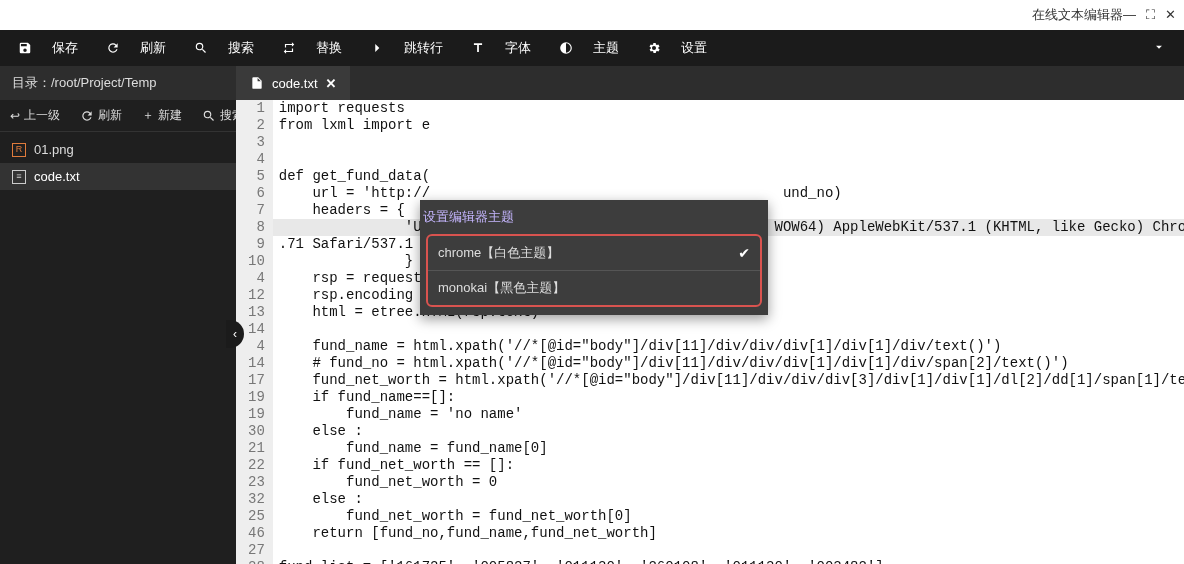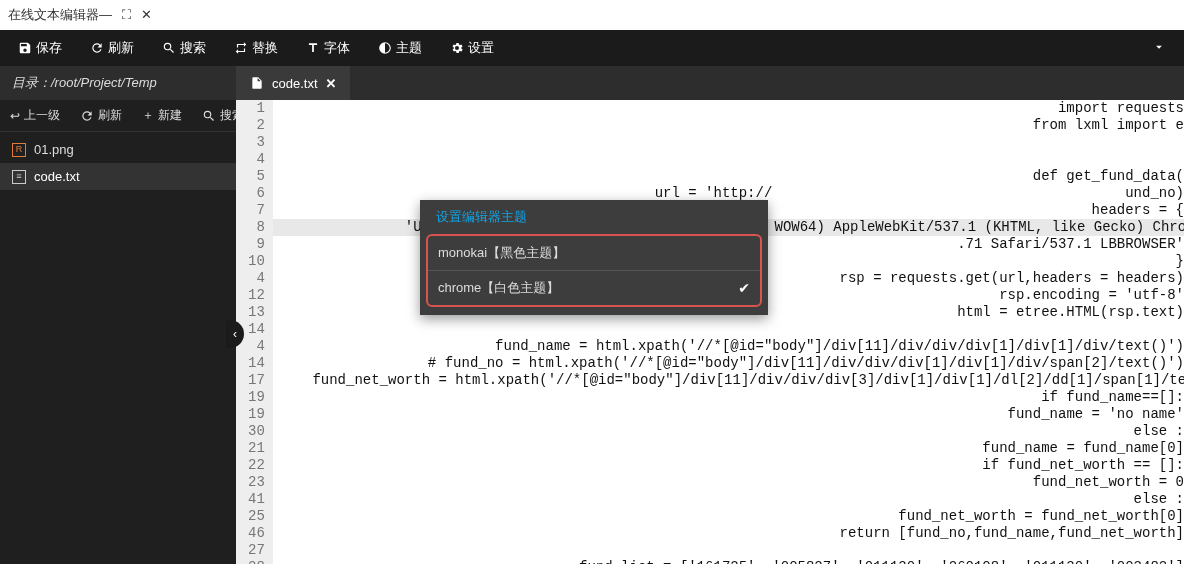--- a/index.html
+++ b/index.html
@@ -1,33 +1,33 @@
 <!DOCTYPE html>
 <html><head>
 <meta charset="utf-8">
 <style>
 * { margin: 0; padding: 0; box-sizing: border-box; }
 html, body { width: 1184px; height: 564px; overflow: hidden; font-family: "Microsoft YaHei", "PingFang SC", sans-serif; font-size: 13px; background: #fff; }
 .window { display: flex; flex-direction: column; height: 100%; }
 
 
-.titlebar { display: flex; align-items: center; justify-content: flex-start; height: 30px; padding: 0 8px; background: #fff; color: #333; }
+.titlebar { display: flex; align-items: center; justify-content: flex-end; height: 30px; padding: 0 8px; background: #fff; color: #333; }
 .titlebar .title { font-size: 13px; }
 .titlebar .controls { display: flex; gap: 10px; }
 .titlebar .controls span { cursor: pointer; }
 
 
 .toolbar { display: flex; align-items: center; height: 36px; background: #1b1b1b; color: #fff; padding: 0 4px; gap: 0; }
-.toolbar .btn { display: flex; align-items: center; gap: 4px; padding: 0 14px; height: 100%; font-size: 13px; cursor: pointer; white-space: nowrap; }
+.toolbar .btn { display: flex; align-items: center; gap: 20px; padding: 0 14px; height: 100%; font-size: 13px; cursor: pointer; white-space: nowrap; }
 .toolbar .spacer { flex: 1; }
 .toolbar .chev { padding: 0 14px; cursor: pointer; }
 
 
 .subbar { display: flex; height: 34px; background: #2d2d2d; color: #ddd; }
-.subbar .path { display: flex; align-items: center; padding: 0 12px; width: 236px; font-size: 13px; background: #2d2d2d; font-style: italic; }
+.subbar .path { display: flex; align-items: center; padding: 0 12px; width: 236px; font-size: 13px; background: #2d2d2d; }
 .subbar .tab { display: flex; align-items: center; gap: 8px; padding: 0 14px; background: #3a3a3a; color: #fff; font-size: 13px; }
 .subbar .tab .close { cursor: pointer; font-weight: bold; }
 
 
 .body { flex: 1; display: flex; min-height: 0; position: relative; }
 
 
 .sidebar { width: 236px; background: #1f1f1f; color: #ddd; display: flex; flex-direction: column; }
 .side-toolbar { display: flex; align-items: center; height: 32px; border-bottom: 1px solid #333; }
 .side-toolbar .sbtn { display: flex; align-items: center; gap: 4px; padding: 0 10px; height: 100%; font-size: 12px; cursor: pointer; white-space: nowrap; }
@@ -36,29 +36,29 @@
 .file-item.active { background: #333; color: #fff; }
 .file-icon { width: 14px; height: 14px; display: inline-flex; align-items: center; justify-content: center; border: 1px solid currentColor; font-size: 9px; line-height: 1; }
 .file-icon.img { color: #e07b3c; border-color: #e07b3c; }
 .file-icon.txt { color: #ccc; border-color: #ccc; }
 
 
 .editor { flex: 1; display: flex; background: #fff; font-family: Consolas, "Courier New", monospace; font-size: 14px; position: relative; overflow: hidden; }
 .gutter { background: #eeeeee; color: #777; text-align: right; padding: 0 8px 0 12px; line-height: 17px; user-select: none; }
 .gutter .ln { height: 17px; }
 .code { flex: 1; line-height: 17px; color: #111; white-space: pre; overflow: hidden; }
-.code .row { height: 17px; padding-left: 6px; text-align: right; }
+.code .row { height: 17px; padding-left: 6px; }
 .code .row.hl { background: #e8e8e8; }
 
 
 .collapse-handle { position: absolute; left: 226px; top: 220px; width: 18px; height: 28px; background: #1b1b1b; color: #fff; display: flex; align-items: center; justify-content: center; border-radius: 0 14px 14px 0; font-size: 12px; cursor: pointer; z-index: 5; }
 
 
 .popup { position: absolute; left: 420px; top: 100px; width: 348px; background: #3d3d3d; color: #ddd; z-index: 10; box-shadow: 0 4px 12px rgba(0,0,0,0.4); }
-.popup .ptitle { padding: 8px 16px; font-size: 13px; color: #0ea5e9; }
+.popup .ptitle { padding: 8px 3px; font-size: 13px; color: #c4b5fd; }
 .popup .optbox { border: 2px solid #d9534f; border-radius: 6px; margin: 0 6px 8px 6px; }
 .popup .opt { display: flex; align-items: center; justify-content: space-between; padding: 8px 10px; font-size: 13px; cursor: pointer; }
 .popup .opt:first-child { border-bottom: 1px solid #555; }
 .check { font-size: 14px; color: #fff; }
 
 svg.ico { width: 14px; height: 14px; fill: currentColor; }
 </style>
 </head>
 <body>
 
@@ -90,20 +90,26 @@
       <svg class="ico" viewBox="0 0 24 24">
           <path d="M15.5 14h-.79l-.28-.27A6.47 6.47 0 0 0 16 9.5 6.5 6.5 0 1 0 9.5 16a6.47 6.47 0 0 0 4.23-1.57l.27.28v.79l5 5L20.49 19l-5-5zM9.5 14A4.5 4.5 0 1 1 14 9.5 4.5 4.5 0 0 1 9.5 14z"></path>
         </svg>
       <span>搜索</span>
     </div>
     <div class="btn">
       <svg class="ico" viewBox="0 0 24 24">
           <path d="M7 7h10v3l4-4-4-4v3H5v6h2V7zm10 10H7v-3l-4 4 4 4v-3h12v-6h-2v4z"></path>
         </svg>
       <span>替换</span>
+    </div>
+    <div class="btn">
+      <svg class="ico" viewBox="0 0 24 24">
+          <path d="M9 5l7 7-7 7V5z"></path>
+        </svg>
+      <span>跳转行</span>
     </div>
     <div class="btn">
       <svg class="ico" viewBox="0 0 24 24">
           <path d="M5 4v3h5.5v12h3V7H19V4H5z"></path>
         </svg>
       <span>字体</span>
     </div>
     <div class="btn">
       <svg class="ico" viewBox="0 0 24 24">
           <path d="M12 2a10 10 0 0 0 0 20 10 10 0 0 0 0-20zm0 18V4a8 8 0 0 1 0 16z"></path>
@@ -192,37 +198,37 @@
           <div class="ln">14</div>
           <div class="ln">4</div>
           <div class="ln">14</div>
           <div class="ln">17</div>
           <div class="ln">19</div>
           <div class="ln">19</div>
           <div class="ln">30</div>
           <div class="ln">21</div>
           <div class="ln">22</div>
           <div class="ln">23</div>
-          <div class="ln">41</div>
+          <div class="ln">32</div>
           <div class="ln">25</div>
           <div class="ln">46</div>
           <div class="ln">27</div>
           <div class="ln">28</div>
         </div>
       <div class="code" id="code"><div class="row">import requests</div><div class="row">from lxml import e</div><div class="row"></div><div class="row"></div><div class="row">def get_fund_data(</div><div class="row">    url = 'http://                                          und_no)</div><div class="row">    headers = {</div><div class="row hl">               'User-Agent': 'Mozilla/5.0 (Windows NT 6.1; WOW64) AppleWebKit/537.1 (KHTML, like Gecko) Chrome/21.0.1180</div><div class="row">.71 Safari/537.1 LBBROWSER'</div><div class="row">               }</div><div class="row">    rsp = requests.get(url,headers = headers)</div><div class="row">    rsp.encoding = 'utf-8'</div><div class="row">    html = etree.HTML(rsp.text)</div><div class="row"></div><div class="row">    fund_name = html.xpath('//*[@id="body"]/div[11]/div/div/div[1]/div[1]/div/text()')</div><div class="row">    # fund_no = html.xpath('//*[@id="body"]/div[11]/div/div/div[1]/div[1]/div/span[2]/text()')</div><div class="row">    fund_net_worth = html.xpath('//*[@id="body"]/div[11]/div/div/div[3]/div[1]/div[1]/dl[2]/dd[1]/span[1]/text()')</div><div class="row">    if fund_name==[]:</div><div class="row">        fund_name = 'no name'</div><div class="row">    else :</div><div class="row">        fund_name = fund_name[0]</div><div class="row">    if fund_net_worth == []:</div><div class="row">        fund_net_worth = 0</div><div class="row">    else :</div><div class="row">        fund_net_worth = fund_net_worth[0]</div><div class="row">    return [fund_no,fund_name,fund_net_worth]</div><div class="row"></div><div class="row">fund_list = ['161725'  '005827'  '011130'  '260108'  '011130'  '003482']</div></div>
     </div>
 
     <div class="popup">
       <div class="ptitle">设置编辑器主题</div>
       <div class="optbox" id="popup-opts">
           <div class="opt">
-            <span>monokai【黑色主题】</span>
-          </div>
-          <div class="opt">
             <span>chrome【白色主题】</span>
             <span class="check">✔</span>
           </div>
+          <div class="opt">
+            <span>monokai【黑色主题】</span>
+          </div>
         </div>
     </div>
 
   </div>
 
 </div>
 
 </body></html>

